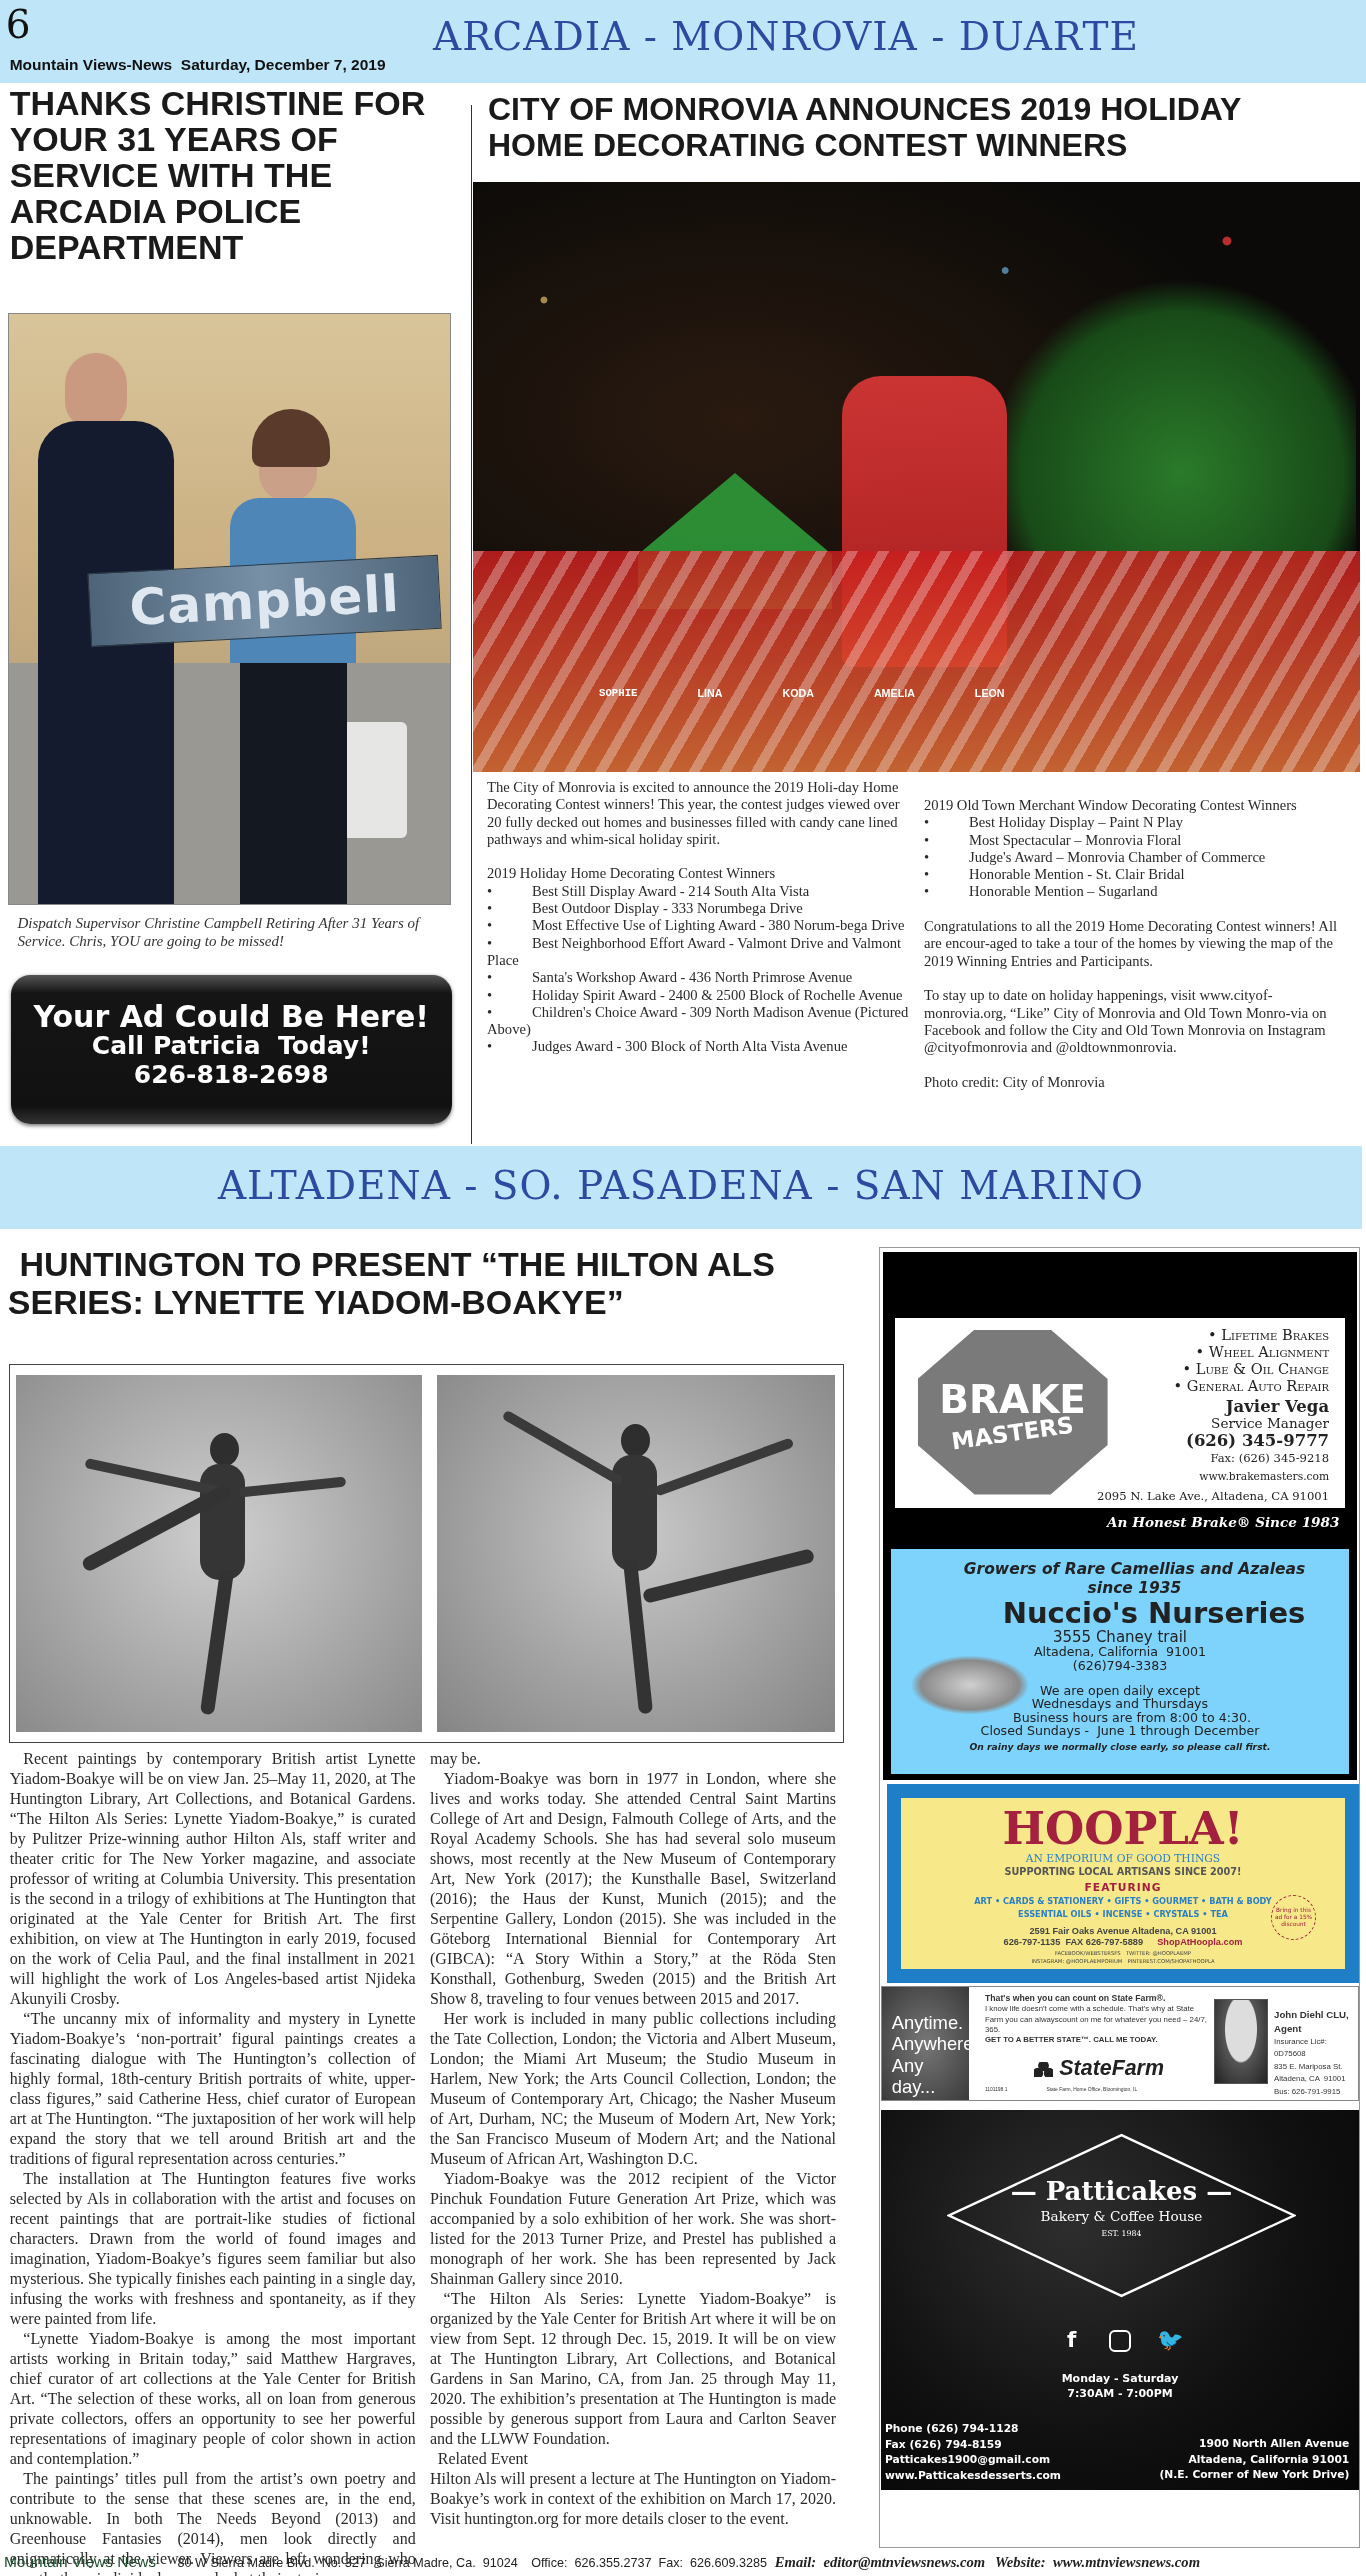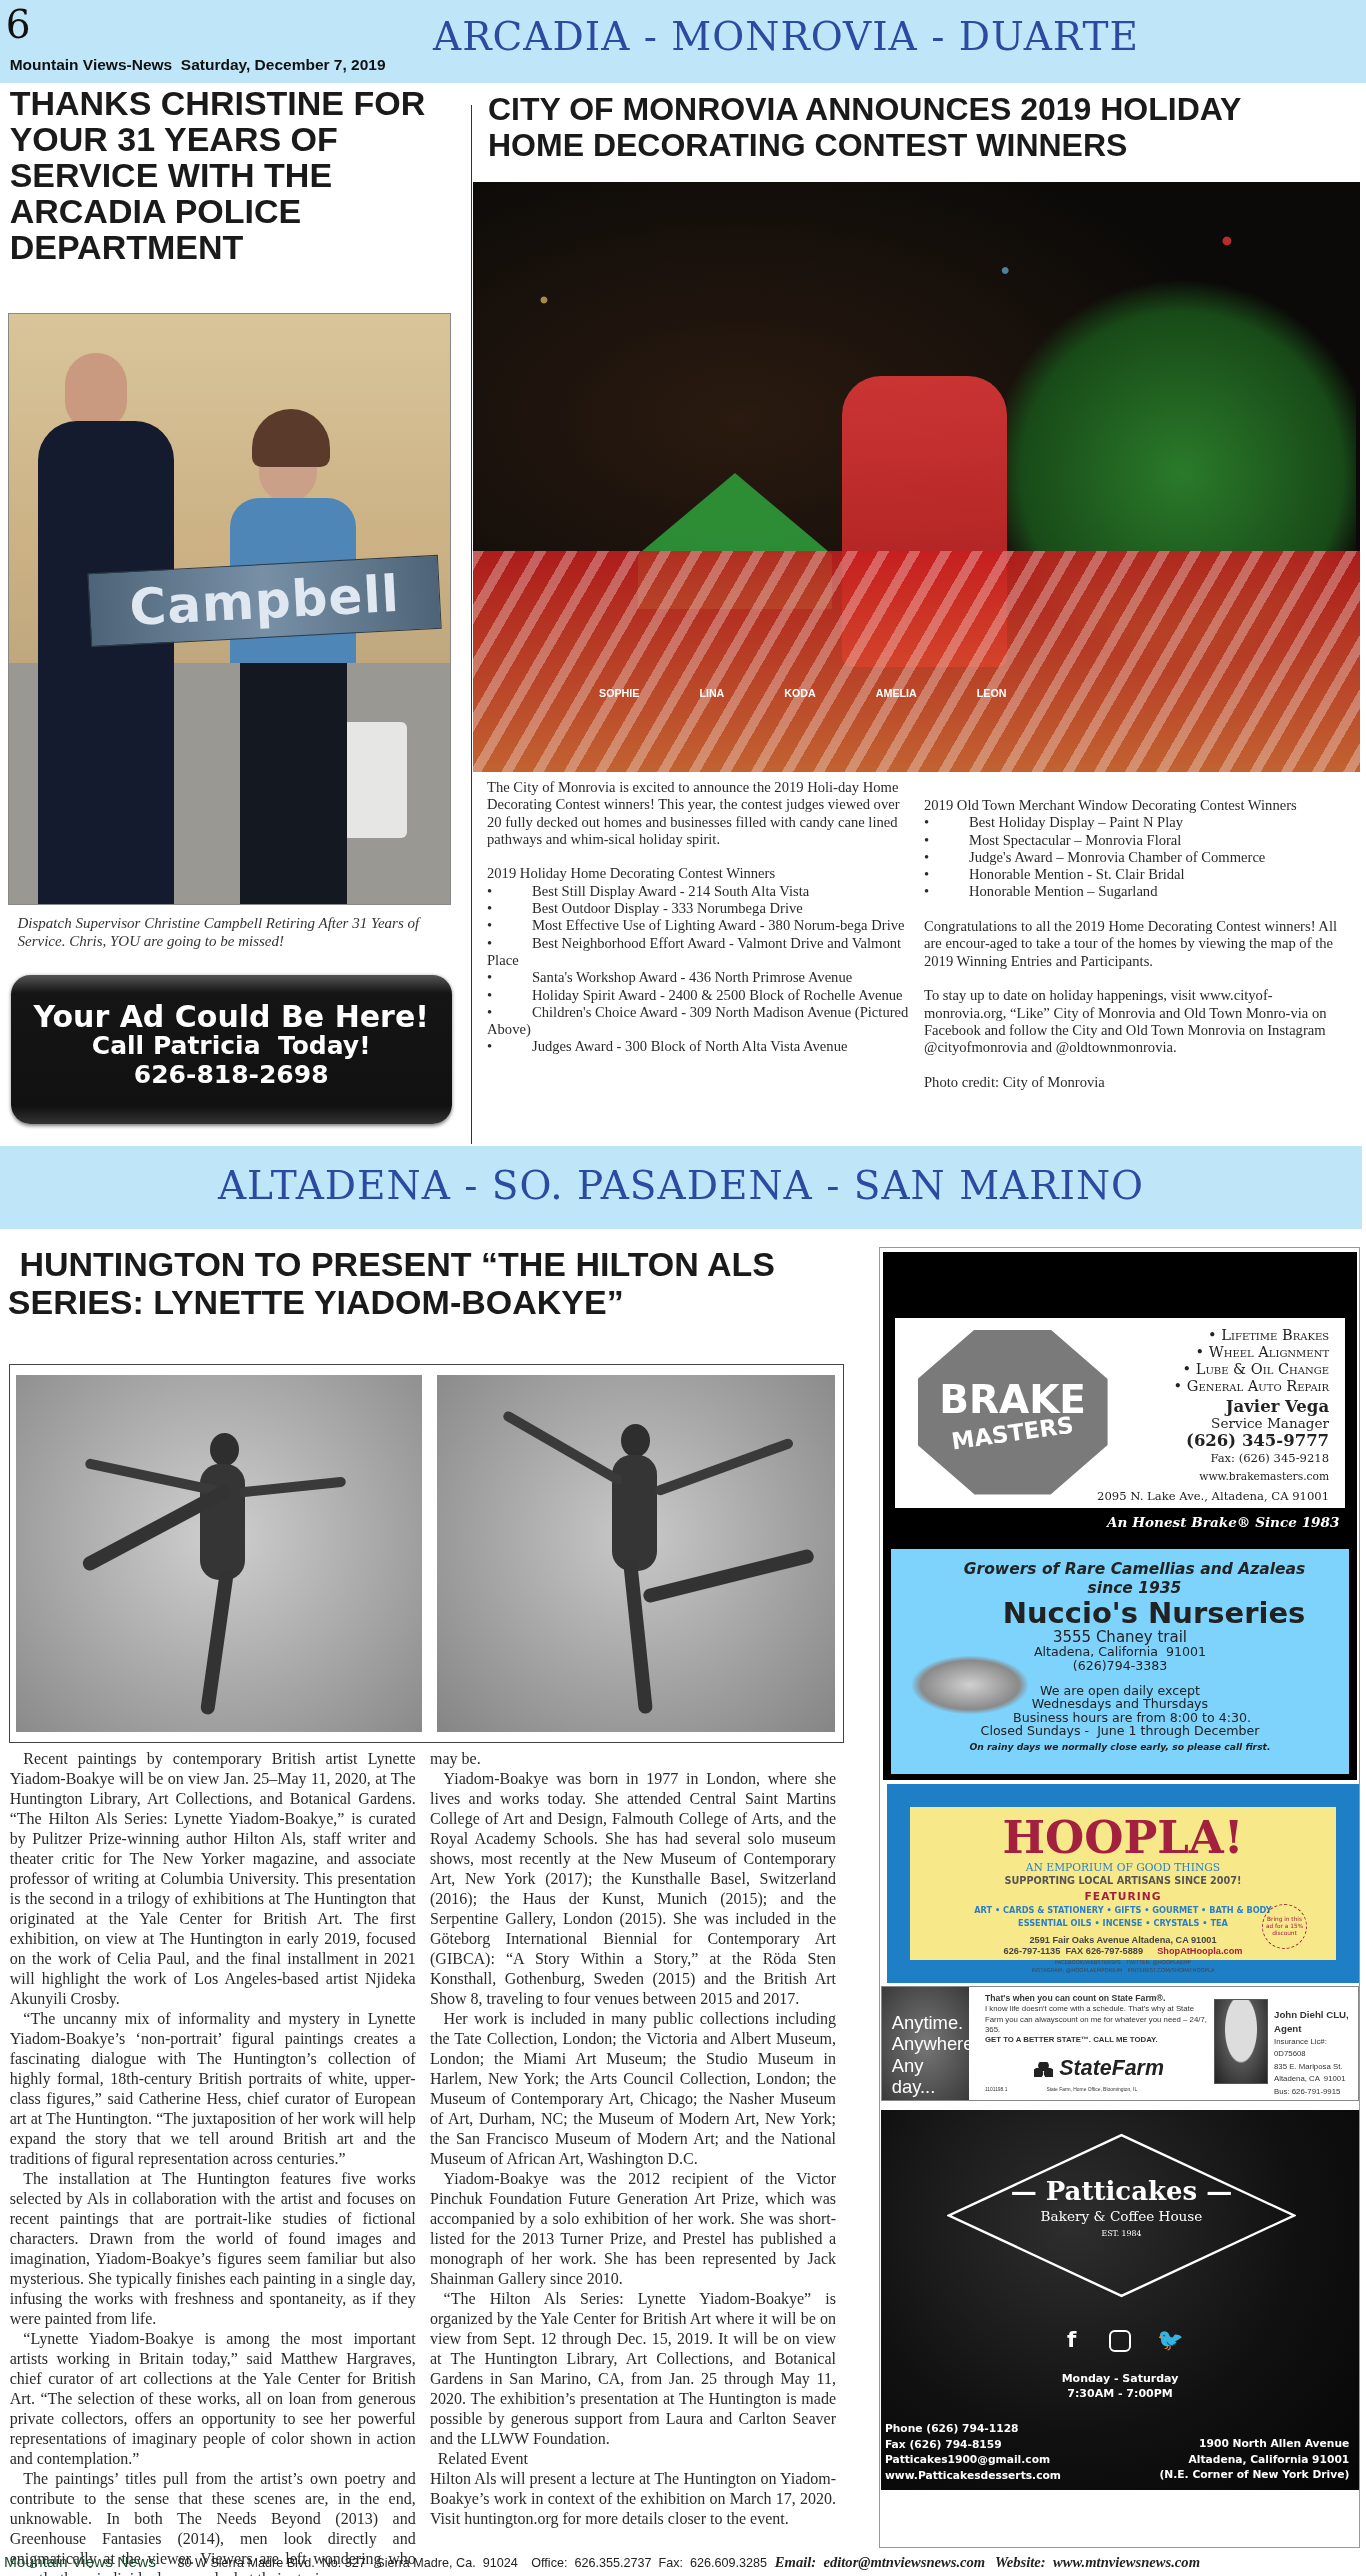--- a/index.html
+++ b/index.html
@@ -61,21 +61,21 @@
   <div style="position:absolute;left:0;top:0;width:887px;height:590px;background:
     radial-gradient(circle at 8% 20%,rgba(255,220,120,.6) 0 2.9px,transparent 3.9px),
     radial-gradient(circle at 85% 10%,rgba(255,60,60,.7) 0 3.9px,transparent 4.9px),
     radial-gradient(circle at 60% 15%,rgba(120,200,255,.6) 0 2.9px,transparent 3.9px);"></div>
   <div style="position:absolute;left:165px;top:291px;width:194px;height:136px;background:#2f9a3a;clip-path:polygon(50% 0,100% 60%,100% 100%,0 100%,0 60%);opacity:.9;"></div>
   <div style="position:absolute;left:369px;top:194px;width:165px;height:291px;background:linear-gradient(180deg,#e83a3a,#c02020);border-radius:39px 39px 9.7px 9.7px;opacity:.85;"></div>
   <div style="position:absolute;left:534px;top:87px;width:349px;height:408px;background:radial-gradient(circle,#2a7a2a 0%,#184a18 60%,transparent 72%);"></div>
   <div style="position:absolute;left:0;top:369px;width:887px;height:221px;background:linear-gradient(180deg,rgba(200,30,30,.85),rgba(240,120,60,.8));"></div>
   <div style="position:absolute;left:0;top:369px;width:887px;height:221px;background:repeating-linear-gradient(120deg,rgba(255,255,255,.85) 0 9.7px,transparent 9.7px 27px);opacity:.35;"></div>
   <div style="position:absolute;left:126px;top:505px;display:flex;gap:60px;">
-    <span style="font-family:Liberation Sans, sans-serif;font-size:10.7px;color:#fff;font-weight:bold;">SOPHIE</span>
+    <span style="font-family:Liberation Mono, monospace;font-size:10.7px;color:#fff;font-weight:bold;">SOPHIE</span>
     <span style="font-family:'Liberation Sans',sans-serif;font-size:10.7px;color:#fff;font-weight:bold;">LINA</span>
     <span style="font-family:'Liberation Sans',sans-serif;font-size:10.7px;color:#fff;font-weight:bold;">KODA</span>
     <span style="font-family:'Liberation Sans',sans-serif;font-size:10.7px;color:#fff;font-weight:bold;">AMELIA</span>
     <span style="font-family:'Liberation Sans',sans-serif;font-size:10.7px;color:#fff;font-weight:bold;">LEON</span>
   </div>
 </div>
 
 <div class="abs body-text" style="left:487px;top:779px;width:427px;font-size:14.6px;line-height:17.3px;">
   <p>The City of Monrovia is excited to announce the 2019 Holi-day Home Decorating Contest winners! This year, the contest judges viewed over 20 fully decked out homes and businesses filled with candy cane lined pathways and whim-sical holiday spirit.</p>
   <p style="height:17.3px;"></p>
@@ -187,21 +187,21 @@
     <div style="height:9.7px;"></div>
     <div style="font-size:12.6px;line-height:13.6px;">We are open daily except</div>
     <div style="font-size:12.6px;line-height:13.6px;">Wednesdays and Thursdays</div>
     <div style="font-size:12.6px;line-height:13.6px;padding-left:24px;">Business hours are from 8:00 to 4:30.</div>
     <div style="font-size:12.6px;line-height:13.6px;white-space:pre;">Closed Sundays -  June 1 through December</div>
     <div style="font-style:italic;font-weight:bold;font-size:9.2px;line-height:17.5px;">On rainy days we normally close early, so please call first.</div>
     <div style="position:absolute;left:21.4px;top:107px;width:116px;height:58px;background:radial-gradient(ellipse,#d0d0d0 0%,#8a8a8a 60%,transparent 72%);"></div>
   </div>
 </div>
 
-<div class="abs" style="left:887px;top:1784px;width:472px;height:199px;background:#1e7fc7;padding:22px;">
+<div class="abs" style="left:887px;top:1784px;width:472px;height:199px;background:#1e7fc7;padding:13px;">
   <div style="width:100%;height:100%;background:#f7e98a;border:1.9px solid #1e7fc7;text-align:center;position:relative;">
     <div style="font-family:'DejaVu Serif',serif;font-weight:bold;font-size:45px;line-height:49px;color:#a3213e;margin-top:5.8px;">HOOPLA!</div>
     <div style="font-family:'DejaVu Serif',serif;font-size:10.7px;color:#2a7fc8;line-height:12.6px;">AN EMPORIUM OF GOOD THINGS</div>
     <div style="font-family:'DejaVu Sans',sans-serif;font-size:9.7px;font-weight:bold;color:#555;line-height:14.6px;">SUPPORTING LOCAL ARTISANS SINCE 2007!</div>
     <div style="font-family:'DejaVu Sans',sans-serif;font-size:10.7px;font-weight:bold;color:#a3213e;line-height:15.5px;letter-spacing:1px;">FEATURING</div>
     <div style="font-family:'DejaVu Sans',sans-serif;font-size:8.2px;font-weight:bold;color:#2a7fc8;line-height:12.6px;">ART • CARDS &amp; STATIONERY • GIFTS • GOURMET • BATH &amp; BODY</div>
     <div style="font-family:'DejaVu Sans',sans-serif;font-size:8.2px;font-weight:bold;color:#2a7fc8;line-height:12.6px;">ESSENTIAL OILS • INCENSE • CRYSTALS • TEA</div>
     <div style="font-family:'Liberation Sans',sans-serif;font-size:9.2px;font-weight:bold;color:#444;line-height:12.6px;margin-top:3.9px;">2591 Fair Oaks Avenue  Altadena, CA 91001</div>
     <div style="font-family:'Liberation Sans',sans-serif;font-size:9.2px;font-weight:bold;line-height:11.6px;">
       <span style="color:#444;white-space:pre;">626-797-1135  FAX 626-797-5889</span>

